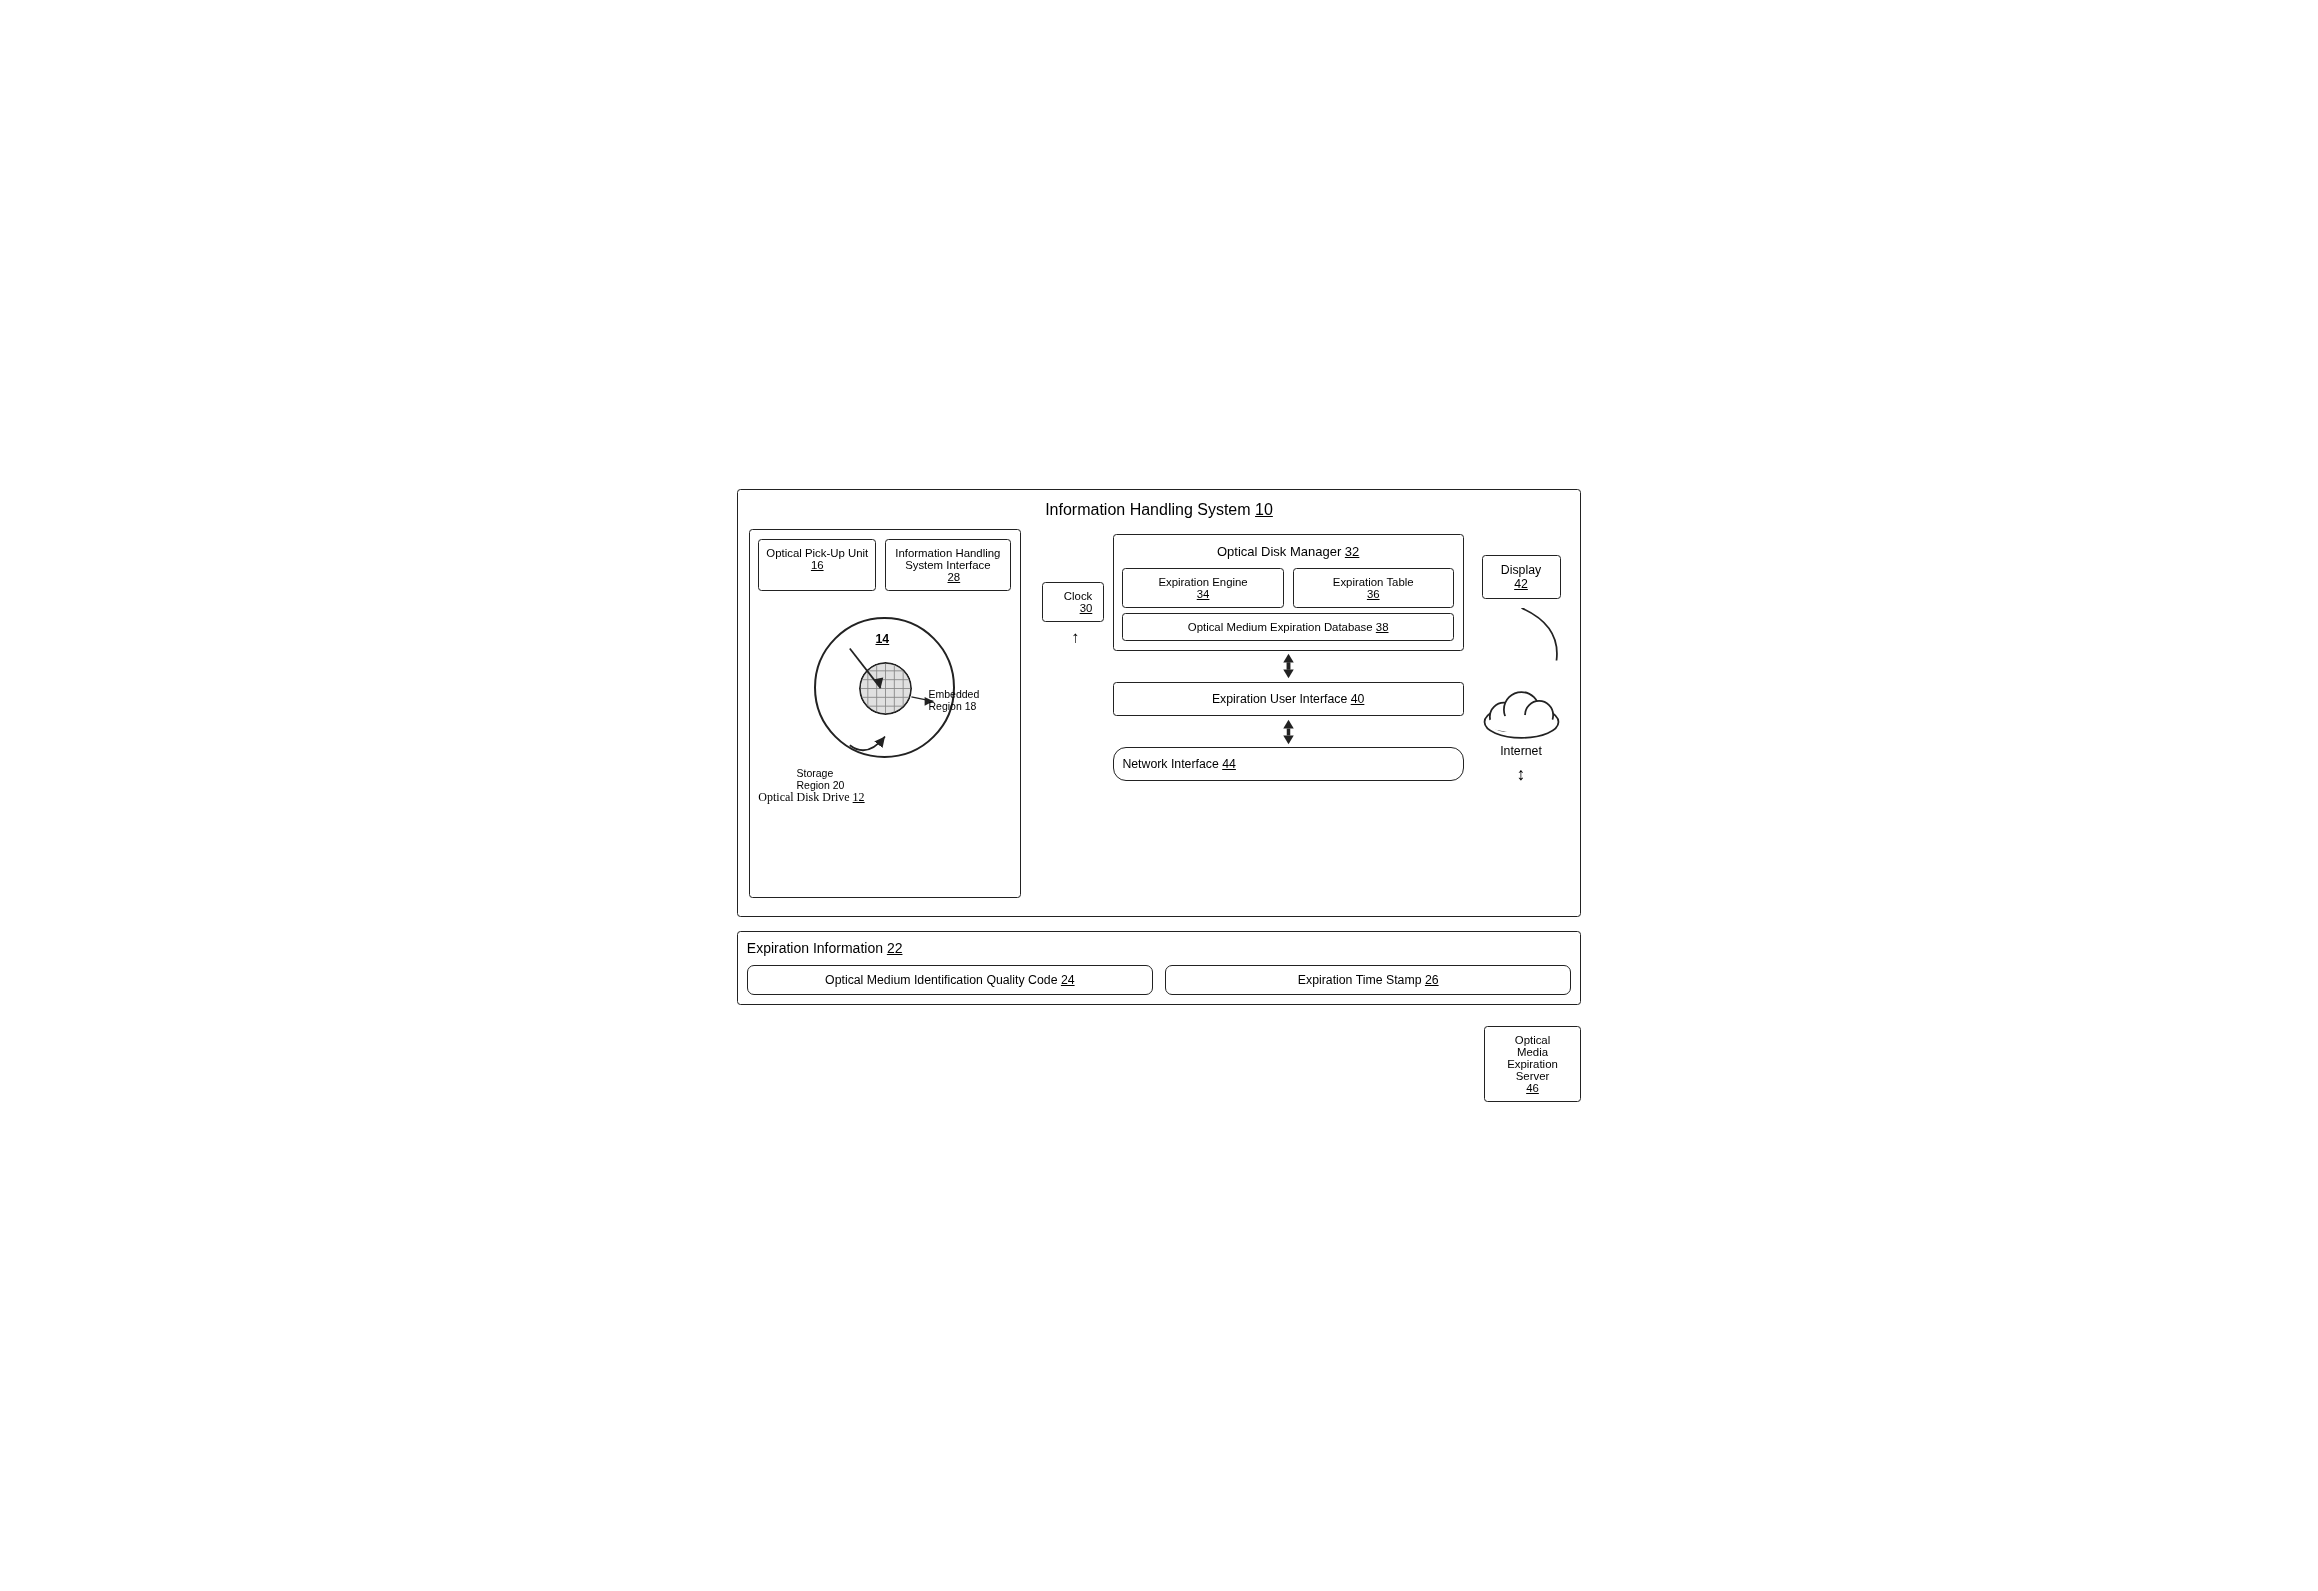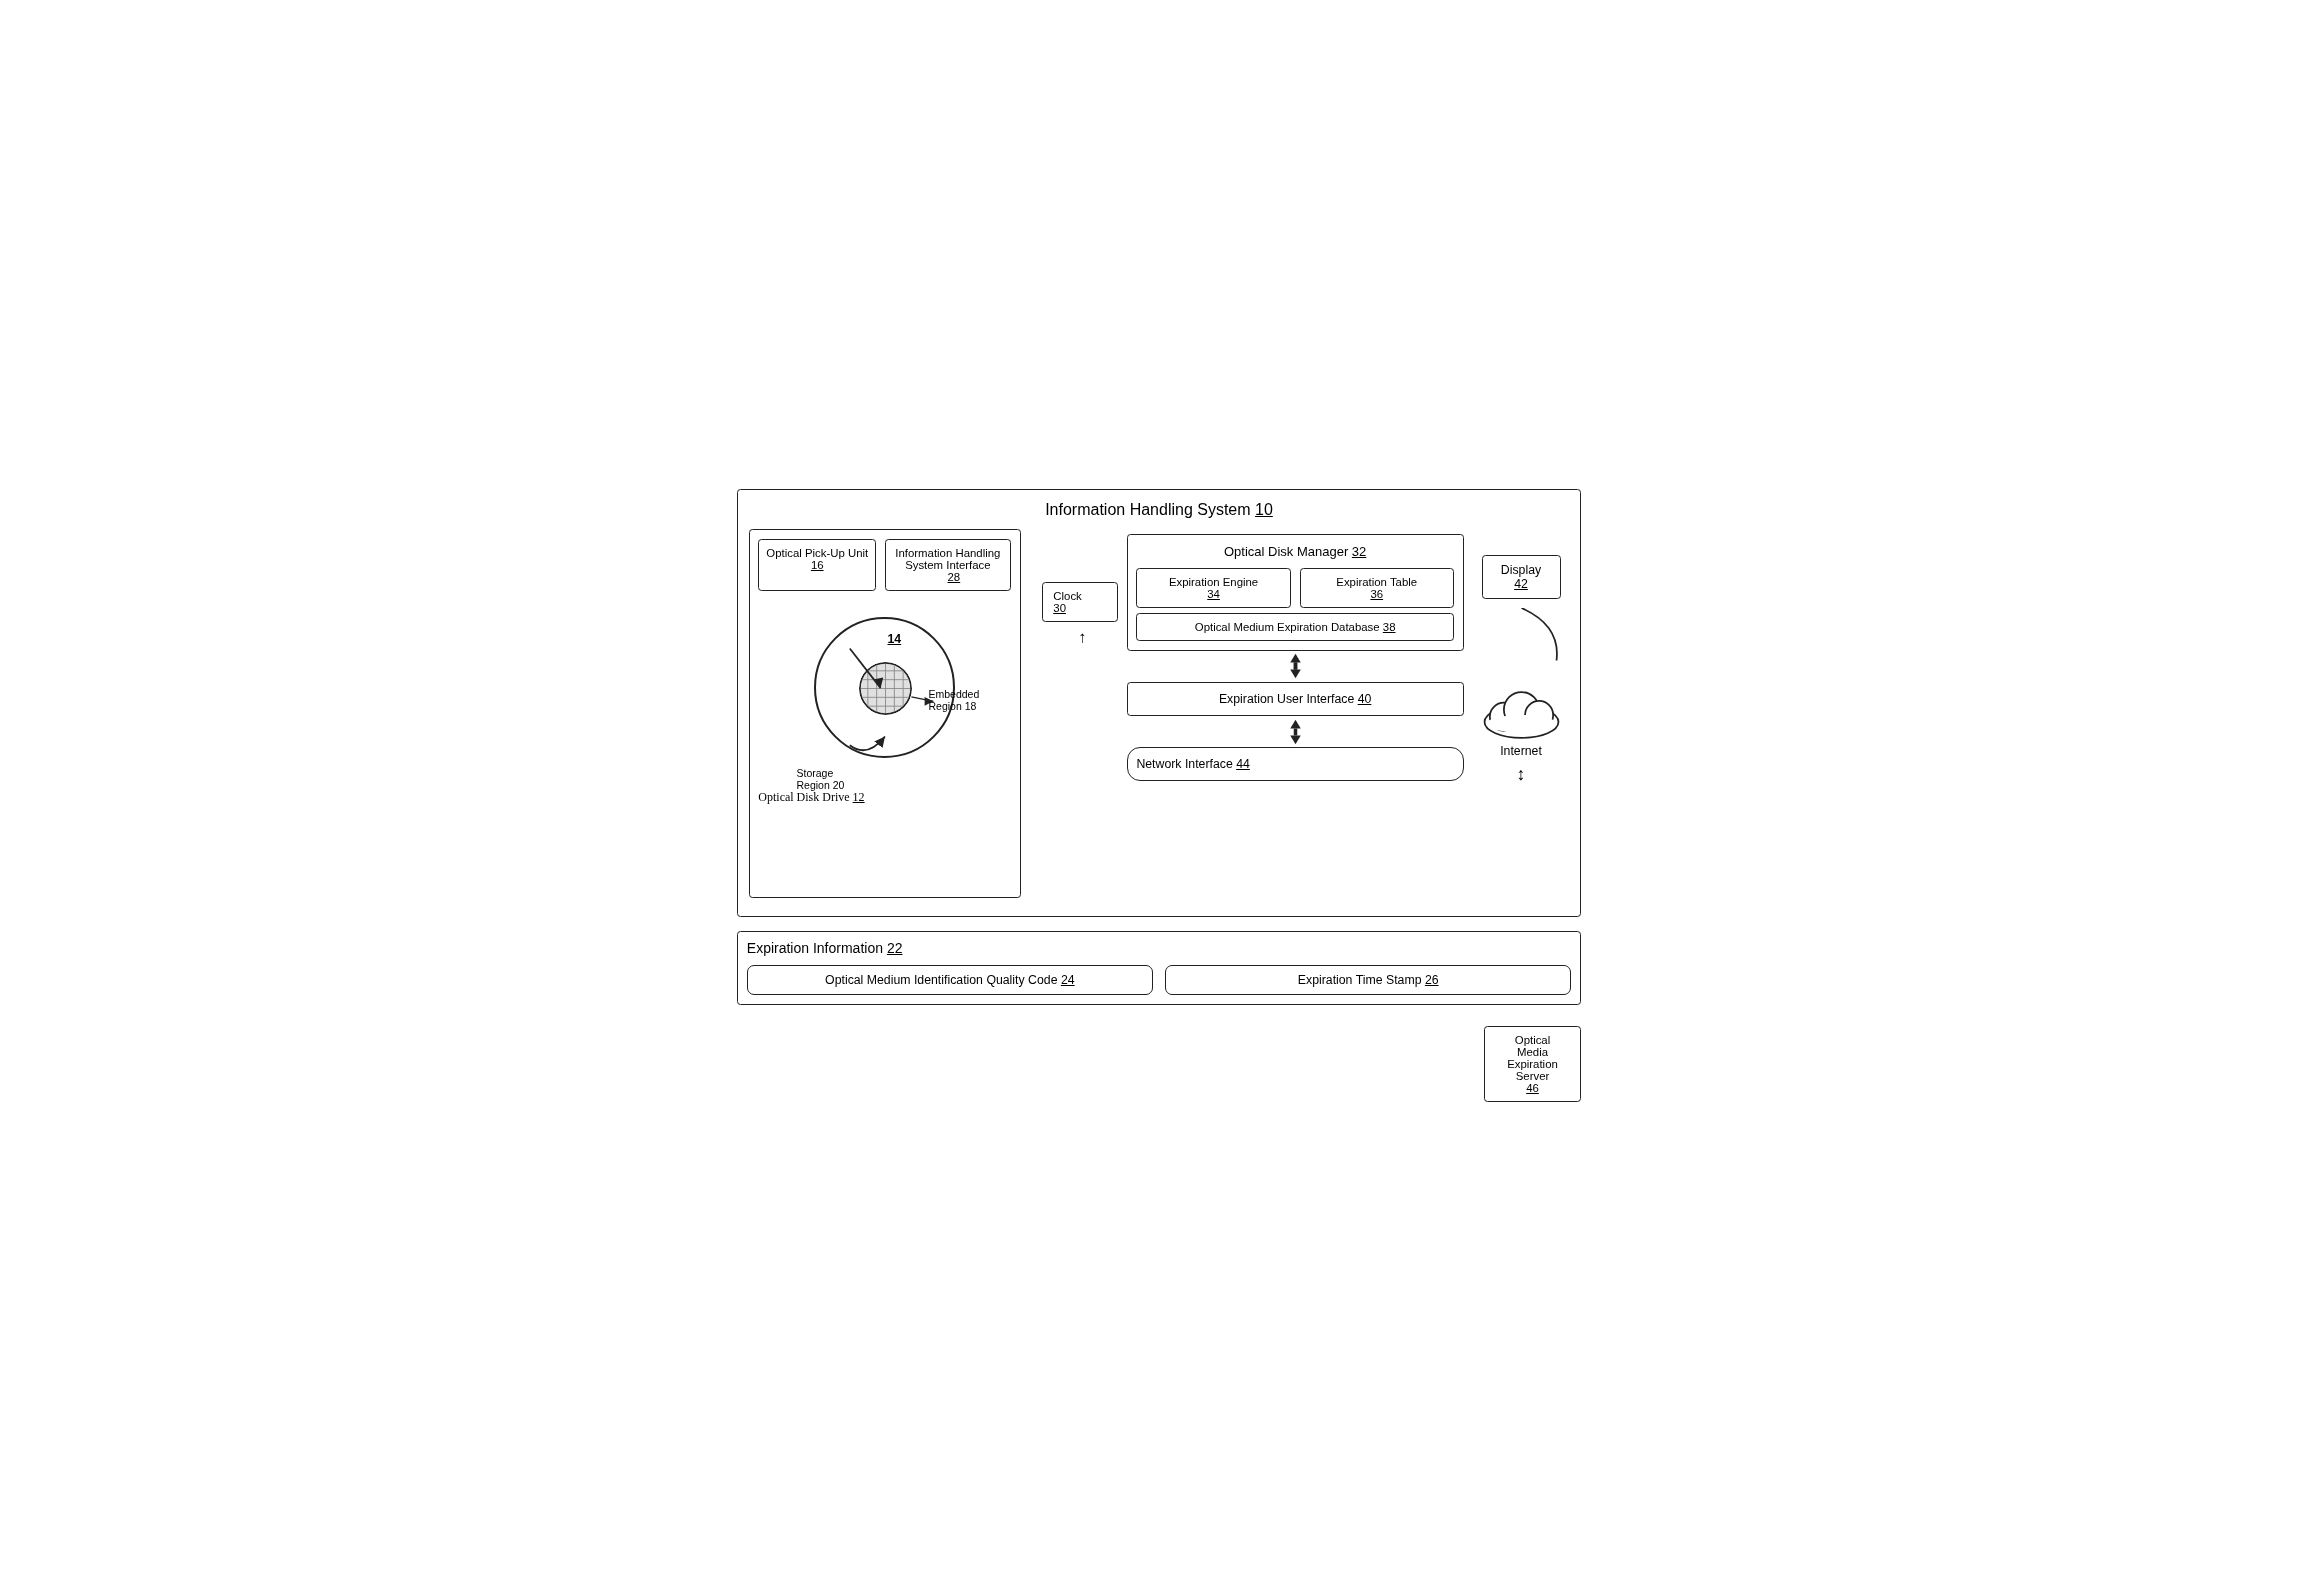--- a/index.html
+++ b/index.html
@@ -102,21 +102,21 @@
       border-radius: 50%;
       overflow: hidden;
     }
     .hatch-svg {
       width: 100%;
       height: 100%;
     }
     .disk-number {
       position: absolute;
       top: 32px;
-      left: 91px;
+      left: 79px;
       font-size: 12.3px;
       font-weight: bold;
     }
     .disk-number u { text-decoration: underline; }
     .embedded-label {
       position: absolute;
       top: 88px;
       left: 132px;
       font-size: 10.5px;
       white-space: nowrap;
@@ -177,23 +177,23 @@
       text-align: left;
       font-size: 12.3px;
     }
     .ni-box u { text-decoration: underline; }
 
     
     .clock-box {
       border: 1.8px solid #222;
       border-radius: 3.5px;
       padding: 7px 10.5px;
-      text-align: left;
+      text-align: right;
       font-size: 11.4px;
-      width: 76px;
+      width: 62px;
     }
     .clock-box u { text-decoration: underline; }
 
     
     .display-box {
       border: 1.8px solid #222;
       border-radius: 3.5px;
       padding: 7px 12.3px;
       text-align: center;
       font-size: 12.3px;

